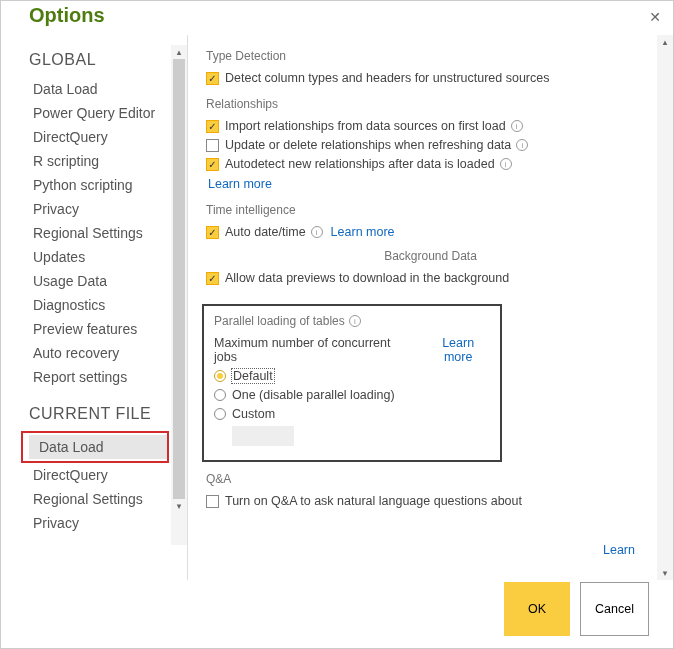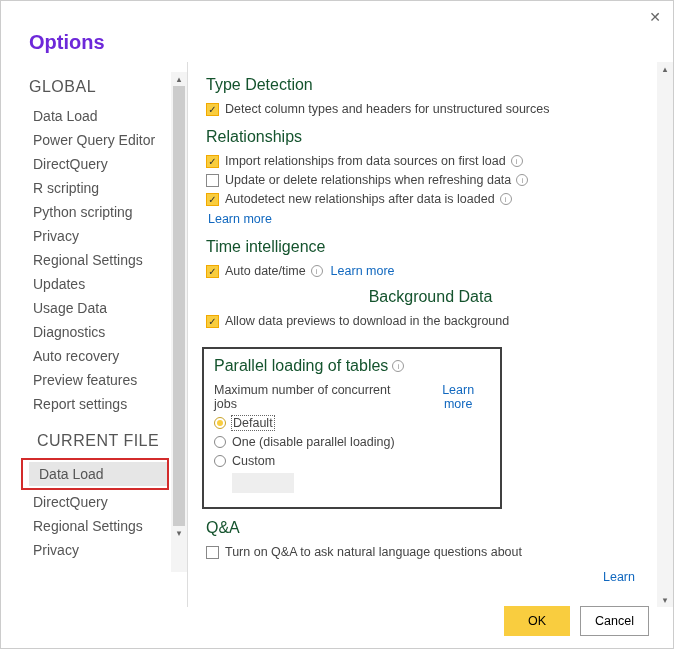--- a/index.html
+++ b/index.html
@@ -18,22 +18,22 @@
       position: absolute;
       top: 8px;
       right: 12px;
       cursor: pointer;
       color: #666;
       font-size: 14px;
     }
     .title {
       font-size: 20px;
       font-weight: 600;
-      color: #6d28d9;
-      padding: 30px 28px 8px;
+      color: #4d7c0f;
+      padding: 3px 28px 8px;
     }
     .body {
       display: flex;
       height: 545px;
     }
     .sidebar {
       width: 186px;
       padding: 10px 0 0 28px;
       overflow-y: hidden;
       position: relative;
@@ -84,22 +84,22 @@
     .content-scroll {
       position: absolute;
       right: 0;
       top: 0;
       width: 16px;
       height: 100%;
       background: #f4f4f4;
     }
     .content-scroll .arrow { text-align:center; font-size:9px; color:#666; padding:2px 0; cursor:pointer;}
     .section-title {
-      font-size: 16px;
-      color: #14532d;
+      font-size: 12px;
+      color: #737373;
       margin: 4px 0 8px;
     }
     .row {
       display: flex;
       align-items: center;
       margin: 5px 0;
       font-size: 12.5px;
       color: #444;
     }
     .chk {
@@ -141,21 +141,21 @@
       background:#eee;height:20px;width:62px;margin-left:18px;margin-top:4px;
     }
     .footer {
       position:absolute;
       bottom:12px;
       right:24px;
       display:flex;
       gap:10px;
     }
     .btn {
-      min-width:66px;padding:7px 14px;font-size:12.5px;
+      min-width:66px;padding:19px 14px;font-size:12.5px;
       border:1px solid #999;background:#fff;cursor:pointer;
     }
     .btn.primary { background:#f9cd3f; border-color:#f9cd3f; }
     .learn-qa { position:absolute; right:38px; top: 508px; }
   </style>
 </head>
 <body>
 
 <span class="close-x">✕</span>
 <div class="title">Options</div>
@@ -167,25 +167,25 @@
     <div class="nav-item">Data Load</div>
     <div class="nav-item">Power Query Editor</div>
     <div class="nav-item">DirectQuery</div>
     <div class="nav-item">R scripting</div>
     <div class="nav-item">Python scripting</div>
     <div class="nav-item">Privacy</div>
     <div class="nav-item">Regional Settings</div>
     <div class="nav-item">Updates</div>
     <div class="nav-item">Usage Data</div>
     <div class="nav-item">Diagnostics</div>
+    <div class="nav-item">Preview features</div>
     <div class="nav-item">Auto recovery</div>
-    <div class="nav-item">Preview features</div>
     <div class="nav-item">Report settings</div>
 
-    <div class="group-header" style="margin-top:16px;margin-left:8px;">CURRENT FILE</div>
+    <div class="group-header" style="margin-top:16px;">CURRENT FILE</div>
     <div class="highlight-box-nav">
       <div class="nav-item selected" style="margin:0;">Data Load</div>
     </div>
     <div class="nav-item">DirectQuery</div>
     <div class="nav-item">Regional Settings</div>
     <div class="nav-item">Privacy</div>
 
     <div class="sidebar-scroll">
       <div class="arrow">▴</div>
       <div class="thumb"></div>

